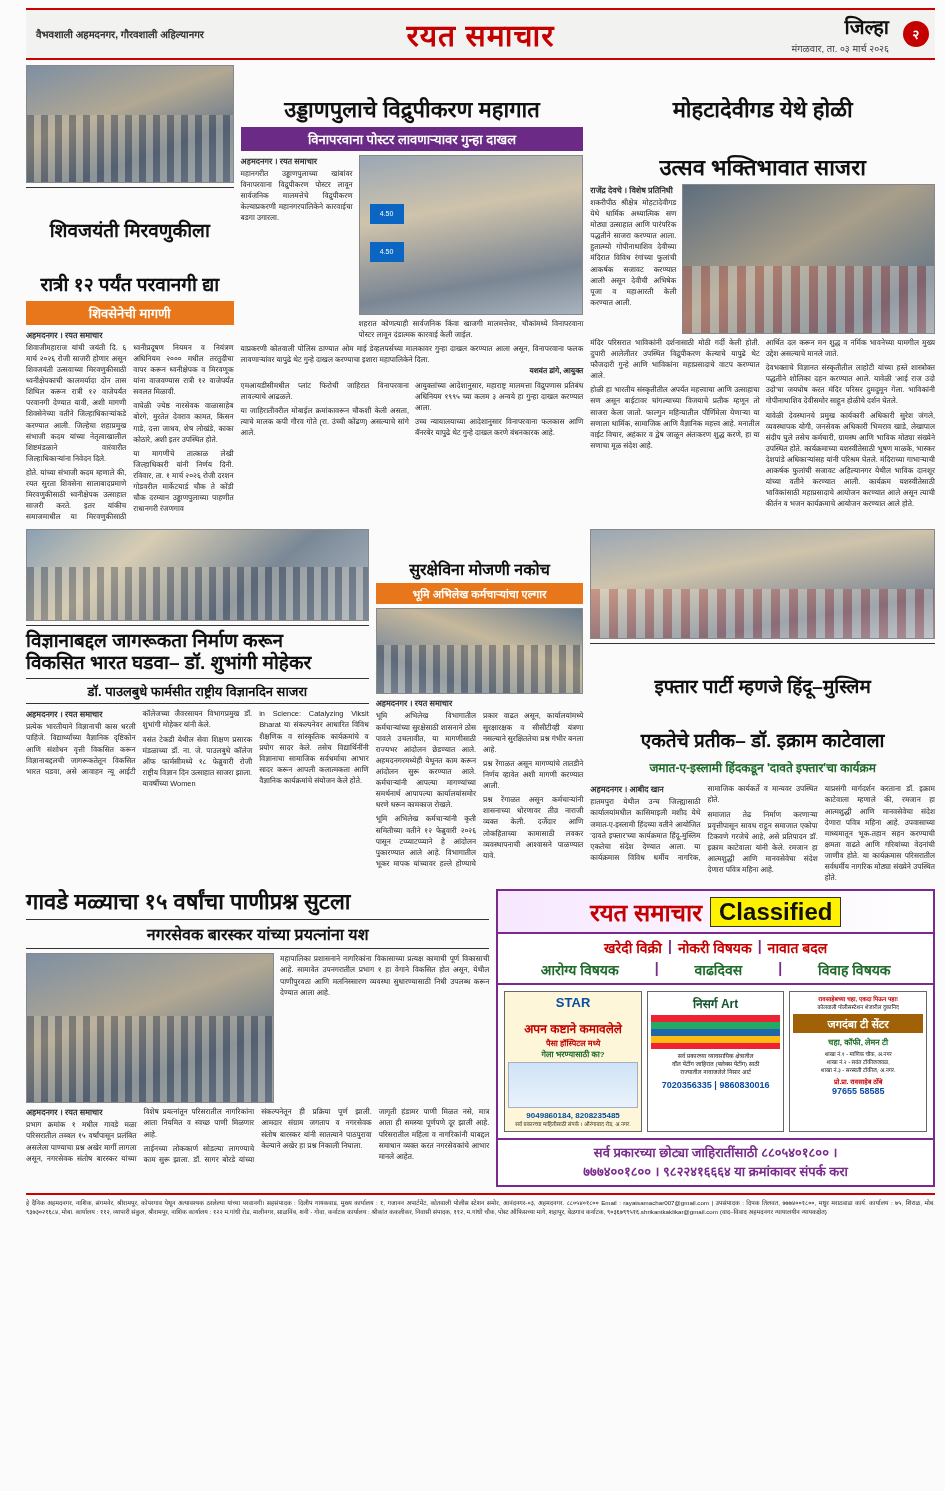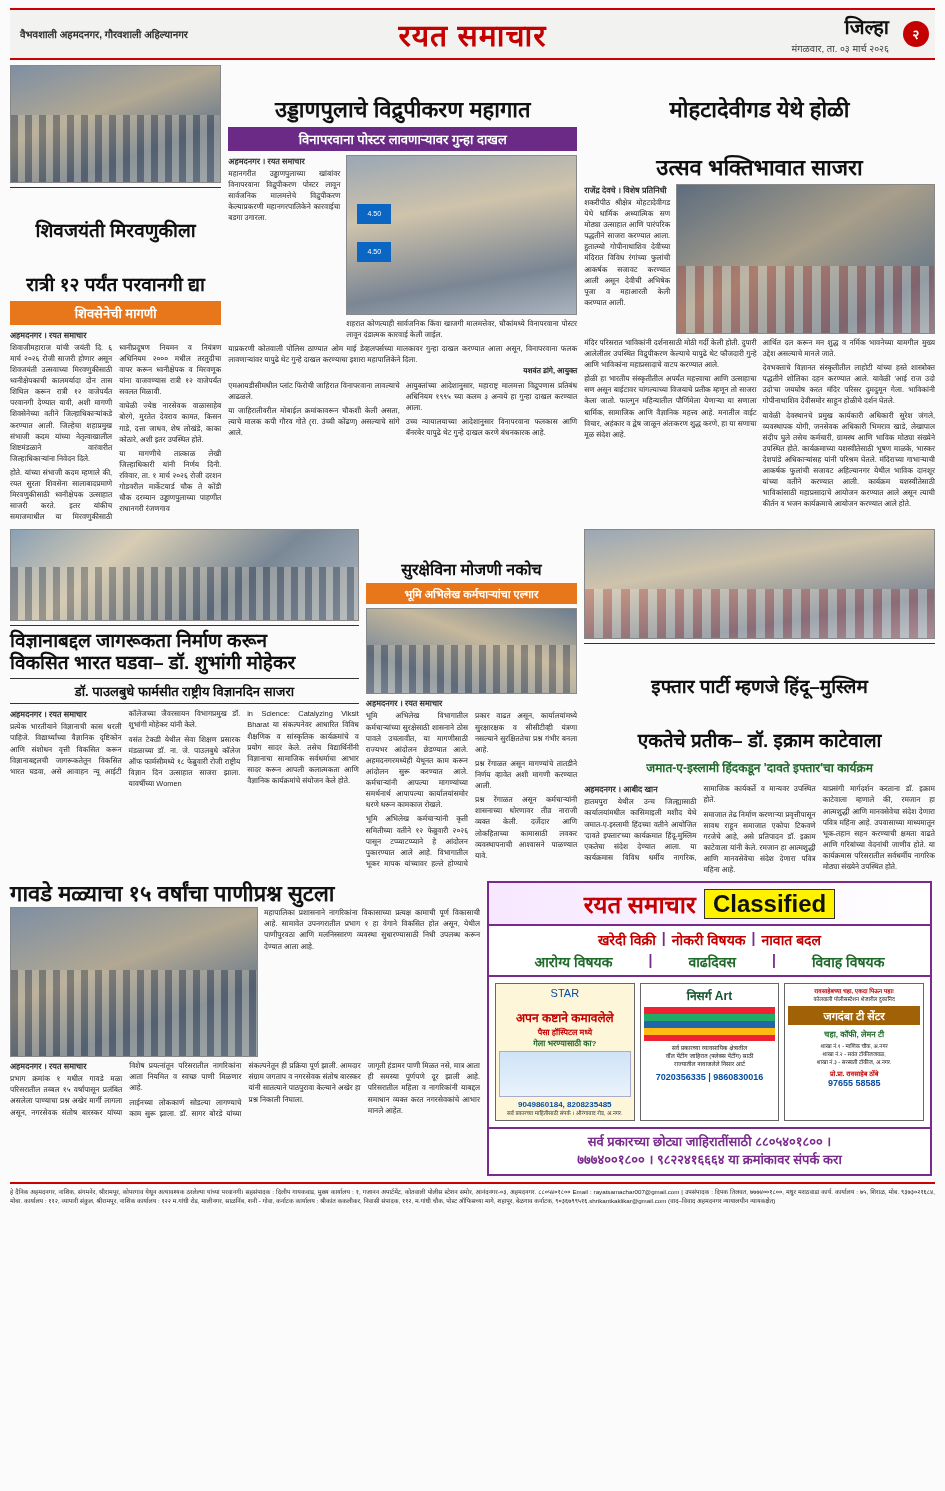--- a/index.html
+++ b/index.html
@@ -6,21 +6,21 @@
   html, body { margin:0; padding:0; }
   body {
     width: 945px; height: 1491px;
     background: #ffffff;
     font-family: "Liberation Sans", sans-serif;
     color: #111;
     overflow: hidden;
   }
   .page {
     width: 945px; height: 1491px;
-    padding: 8px 10px 4px 10px;
+    padding: 8px 10px 4px 26px;
     position: relative;
     background: #fbfbfb;
   }
 
   
   .masthead {
     border-top: 2px solid #c00;
     border-bottom: 2px solid #c00;
     background: #f2f2f0;
     height: 52px;
@@ -276,20 +276,21 @@
         <div class="body-text mt3">समाजात तेढ निर्माण करणाऱ्या प्रवृत्तीपासून सावध राहून समाजात एकोपा टिकवणे गरजेचे आहे, असे प्रतिपादन डॉ. इक्राम काटेवाला यांनी केले. रमजान हा आत्मशुद्धी आणि मानवसेवेचा संदेश देणारा पवित्र महिना आहे.</div>
         <div class="body-text mt3">याप्रसंगी मार्गदर्शन करताना डॉ. इक्राम काटेवाला म्हणाले की, रमजान हा आत्मशुद्धी आणि मानवसेवेचा संदेश देणारा पवित्र महिना आहे. उपवासाच्या माध्यमातून भूक-तहान सहन करण्याची क्षमता वाढते आणि गरिबांच्या वेदनांची जाणीव होते. या कार्यक्रमास परिसरातील सर्वधर्मीय नागरिक मोठ्या संख्येने उपस्थित होते.</div>
       </div>
     </div>
   </div>
 
   <div class="bottom-section">
 
     <div style="width:470px">
       <div class="hl hl-xl">गावडे मळ्याचा १५ वर्षांचा पाणीप्रश्न सुटला</div>
+      <div class="sub-band plain" style="font-size:16px;">नगरसेवक बारस्कर यांच्या प्रयत्नांना यश</div>
       <div style="display:flex;gap:6px;">
         <div style="flex:0 0 248px;">
           <div class="photo ph-a ph-people" style="height:150px"></div>
         </div>
         <div style="flex:1;">
           <div class="body-text">महापालिका प्रशासनाने नागरिकांना विकासाच्या प्रत्यक्ष कामाची पूर्ण विकासाची आहे. सामावेत उपनगरातील प्रभाग १ हा वेगाने विकसित होत असून, येथील पाणीपुरवठा आणि मलनिस्सारण व्यवस्था सुधारण्यासाठी निधी उपलब्ध करून देण्यात आला आहे.</div>
         </div>
       </div>
       <div class="cols4 mt3">
         <div class="byline">अहमदनगर । रयत समाचार</div>
@@ -317,21 +318,21 @@
           <span class="sep">|</span>
           <span>वाढदिवस</span>
           <span class="sep">|</span>
           <span>विवाह विषयक</span>
         </div>
       </div>
 
       <div class="cl-ads">
 
         <div class="ad-box" style="flex:1;background:#fdf6d8;">
-          <div style="color:#0a4da2;font-weight:normal;font-size:11px;">STAR</div>
+          <div style="color:#0a4da2;font-weight:bold;font-size:13px;">STAR</div>
           <div style="color:#c40000;font-weight:bold;font-size:12px;margin-top:10px;">अपन कष्टाने कमावलेले</div>
           <div style="color:#c40000;font-weight:bold;font-size:8px;">पैसा हॉस्पिटल मध्ये</div>
           <div style="color:#1f6b2a;font-weight:bold;font-size:8px;">गेला भरण्यासाठी का?</div>
           <div style="height:46px;background:linear-gradient(180deg,#cfe3f7,#eaf3fb);margin:3px 0;border:1px solid #aac;"></div>
           <div style="color:#0a4da2;font-weight:bold;font-size:8px;">9049860184, 8208235485</div>
           <div style="font-size:5.5px;color:#333;">सर्व प्रकारच्या माहितीसाठी संपर्क । औरंगाबाद रोड, अ.नगर.</div>
         </div>
 
         <div class="ad-box" style="flex:1;background:#fff;">
           <div style="color:#14532d;font-weight:bold;font-size:12px;">निसर्ग Art</div>

